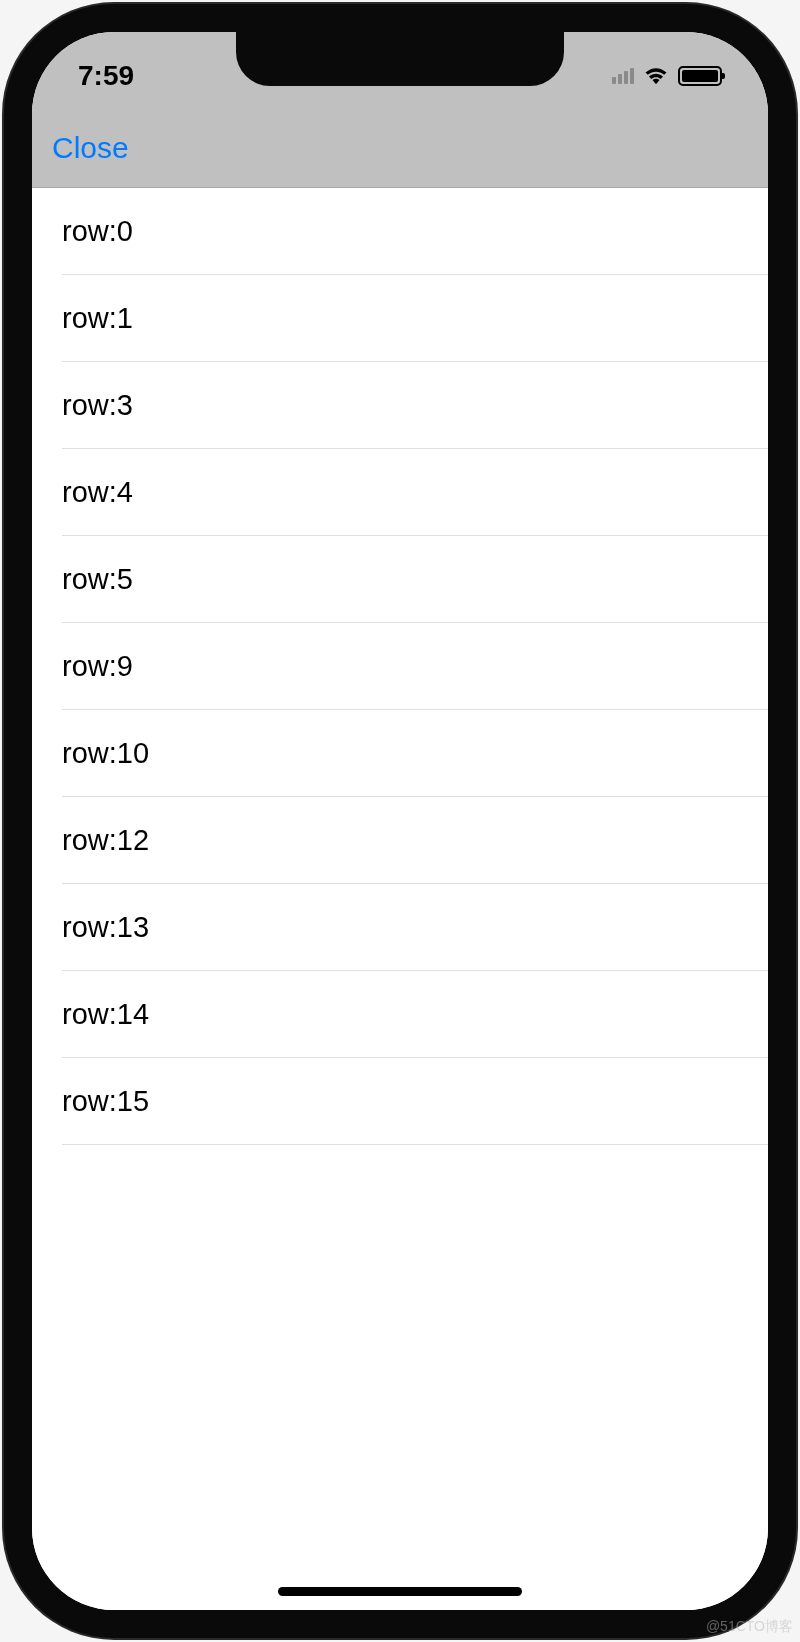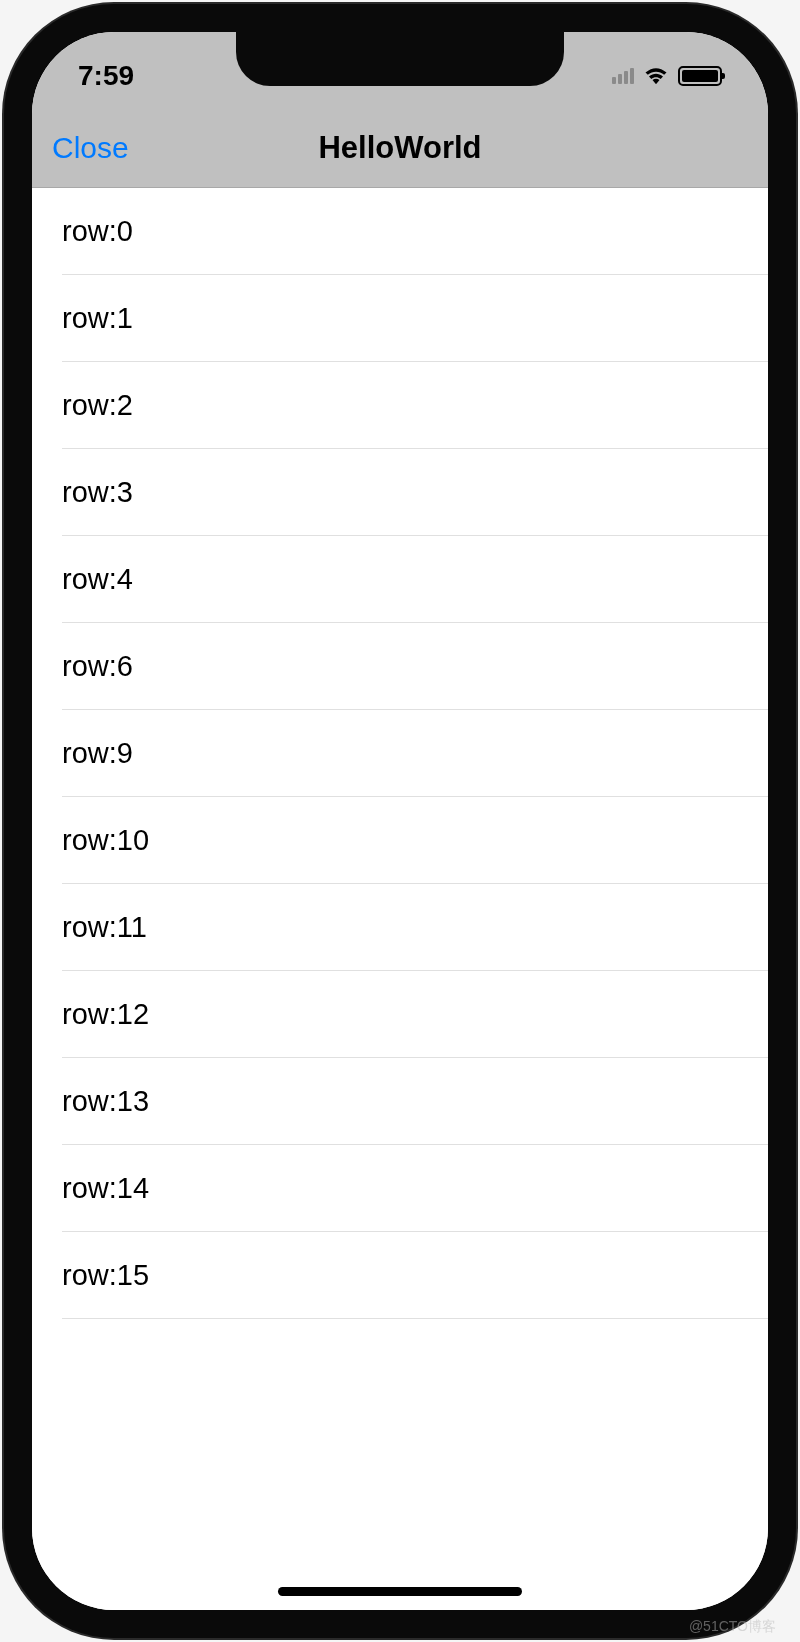--- a/index.html
+++ b/index.html
@@ -162,21 +162,21 @@
       transform: translateX(-50%);
       width: 244px;
       height: 9px;
       background: #000;
       border-radius: 5px;
       z-index: 50;
     }
     .watermark {
       position: fixed;
       bottom: 6px;
-      right: 24px;
+      right: 7px;
       font-size: 14px;
       color: #b8b8b8;
       opacity: 0.5;
     }
   </style>
 </head>
 <body>
 
 <div class="device-frame">
   <div class="screen">
@@ -199,50 +199,43 @@
           </svg>
         </div>
         <div class="battery-icon">
           <div class="battery-fill"></div>
         </div>
       </div>
     </div>
 
     <div class="nav-bar">
       <div class="nav-close">Close</div>
-      <div class="nav-title">HelloWorld</div>
     </div>
 
     <div class="table-view">
       <div class="table-cell">
           <span>row:0</span>
         </div>
       <div class="table-cell">
           <span>row:1</span>
         </div>
       <div class="table-cell">
-          <span>row:2</span>
-        </div>
-      <div class="table-cell">
           <span>row:3</span>
         </div>
       <div class="table-cell">
           <span>row:4</span>
         </div>
       <div class="table-cell">
-          <span>row:6</span>
+          <span>row:5</span>
         </div>
       <div class="table-cell">
           <span>row:9</span>
         </div>
       <div class="table-cell">
           <span>row:10</span>
-        </div>
-      <div class="table-cell">
-          <span>row:11</span>
         </div>
       <div class="table-cell">
           <span>row:12</span>
         </div>
       <div class="table-cell">
           <span>row:13</span>
         </div>
       <div class="table-cell">
           <span>row:14</span>
         </div>

